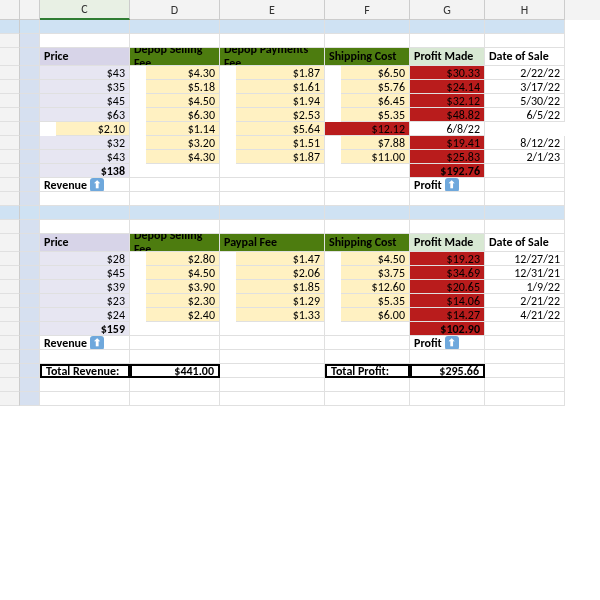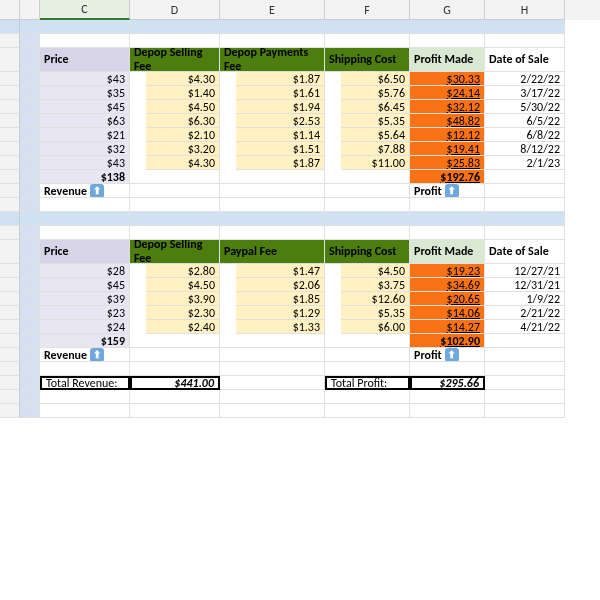--- a/index.html
+++ b/index.html
@@ -32,43 +32,43 @@
   .colheads .sel {
     background: #e8f0e4;
     border-bottom: 2px solid #2f7d32;
   }
   .rows { display: flex; flex-direction: column; }
   .r {
     display: grid;
     grid-template-columns: 20px 20px 90px 90px 105px 85px 75px 80px;
     height: 14px;
   }
-  .r.tall { height: 24px; }
+  .r.tall { height: 18px; }
   .r > div {
     border-right: 1px solid #e0e0e0;
     border-bottom: 1px solid #e0e0e0;
     display: flex;
     align-items: center;
     padding: 0 4px;
     overflow: hidden;
     white-space: nowrap;
   }
   .r > .wrap { white-space: normal; line-height: 1.1; }
   .a { background: #d6e0f0; }
   .blueband > div { background: #cfe2f3; }
   .hlav { background: #d7d4e8; font-weight: bold; }
   .hyel { background: #4d7c0f; font-weight: bold; }
   .hgrn { background: #d8e8d3; font-weight: bold; }
   .dlav { background: #e7e6f2; }
   .dyel { background: #fff1c2; margin-left: 16px; }
-  .dgrn { background: #f97316; text-decoration: underline; }
+  .dgrn { background: #b91c1c; }
   .num { justify-content: flex-end; }
   .bold { font-weight: bold; }
-  .totbox { border: 2px solid #000 !important; font-weight: bold; justify-content: flex-end; font-style: italic; }
-  .totlabel { border: 2px solid #000 !important; font-weight: normal; }
+  .totbox { border: 2px solid #000 !important; font-weight: bold; justify-content: flex-end; }
+  .totlabel { border: 2px solid #000 !important; font-weight: bold; }
   .arrow {
     display: inline-flex; width: 14px; height: 14px; background: #6fa8dc;
     border-radius: 3px; align-items: center; justify-content: center;
     color: #fff; font-size: 10px; margin-left: 3px;
   }
   .rownum {
     background: #f3f3f3;
     justify-content: center;
     color: #666;
     font-size: 10px;
@@ -132,21 +132,21 @@
         <div class="dyel num">$4.30</div>
         <div class="dyel num">$1.87</div>
         <div class="dyel num">$6.50</div>
         <div class="dgrn num">$30.33</div>
         <div class="num">2/22/22</div>
       </div>
       <div class="r">
         <div class="rownum"></div>
         <div class="a"></div>
         <div class="dlav num">$35</div>
-        <div class="dyel num">$1.40</div>
+        <div class="dyel num">$5.18</div>
         <div class="dyel num">$1.61</div>
         <div class="dyel num">$5.76</div>
         <div class="dgrn num">$24.14</div>
         <div class="num">3/17/22</div>
       </div>
       <div class="r">
         <div class="rownum"></div>
         <div class="a"></div>
         <div class="dlav num">$45</div>
         <div class="dyel num">$4.50</div>
@@ -161,21 +161,20 @@
         <div class="dlav num">$63</div>
         <div class="dyel num">$6.30</div>
         <div class="dyel num">$2.53</div>
         <div class="dyel num">$5.35</div>
         <div class="dgrn num">$48.82</div>
         <div class="num">6/5/22</div>
       </div>
       <div class="r">
         <div class="rownum"></div>
         <div class="a"></div>
-        <div class="dlav num">$21</div>
         <div class="dyel num">$2.10</div>
         <div class="dyel num">$1.14</div>
         <div class="dyel num">$5.64</div>
         <div class="dgrn num">$12.12</div>
         <div class="num">6/8/22</div>
       </div>
       <div class="r">
         <div class="rownum"></div>
         <div class="a"></div>
         <div class="dlav num">$32</div>

